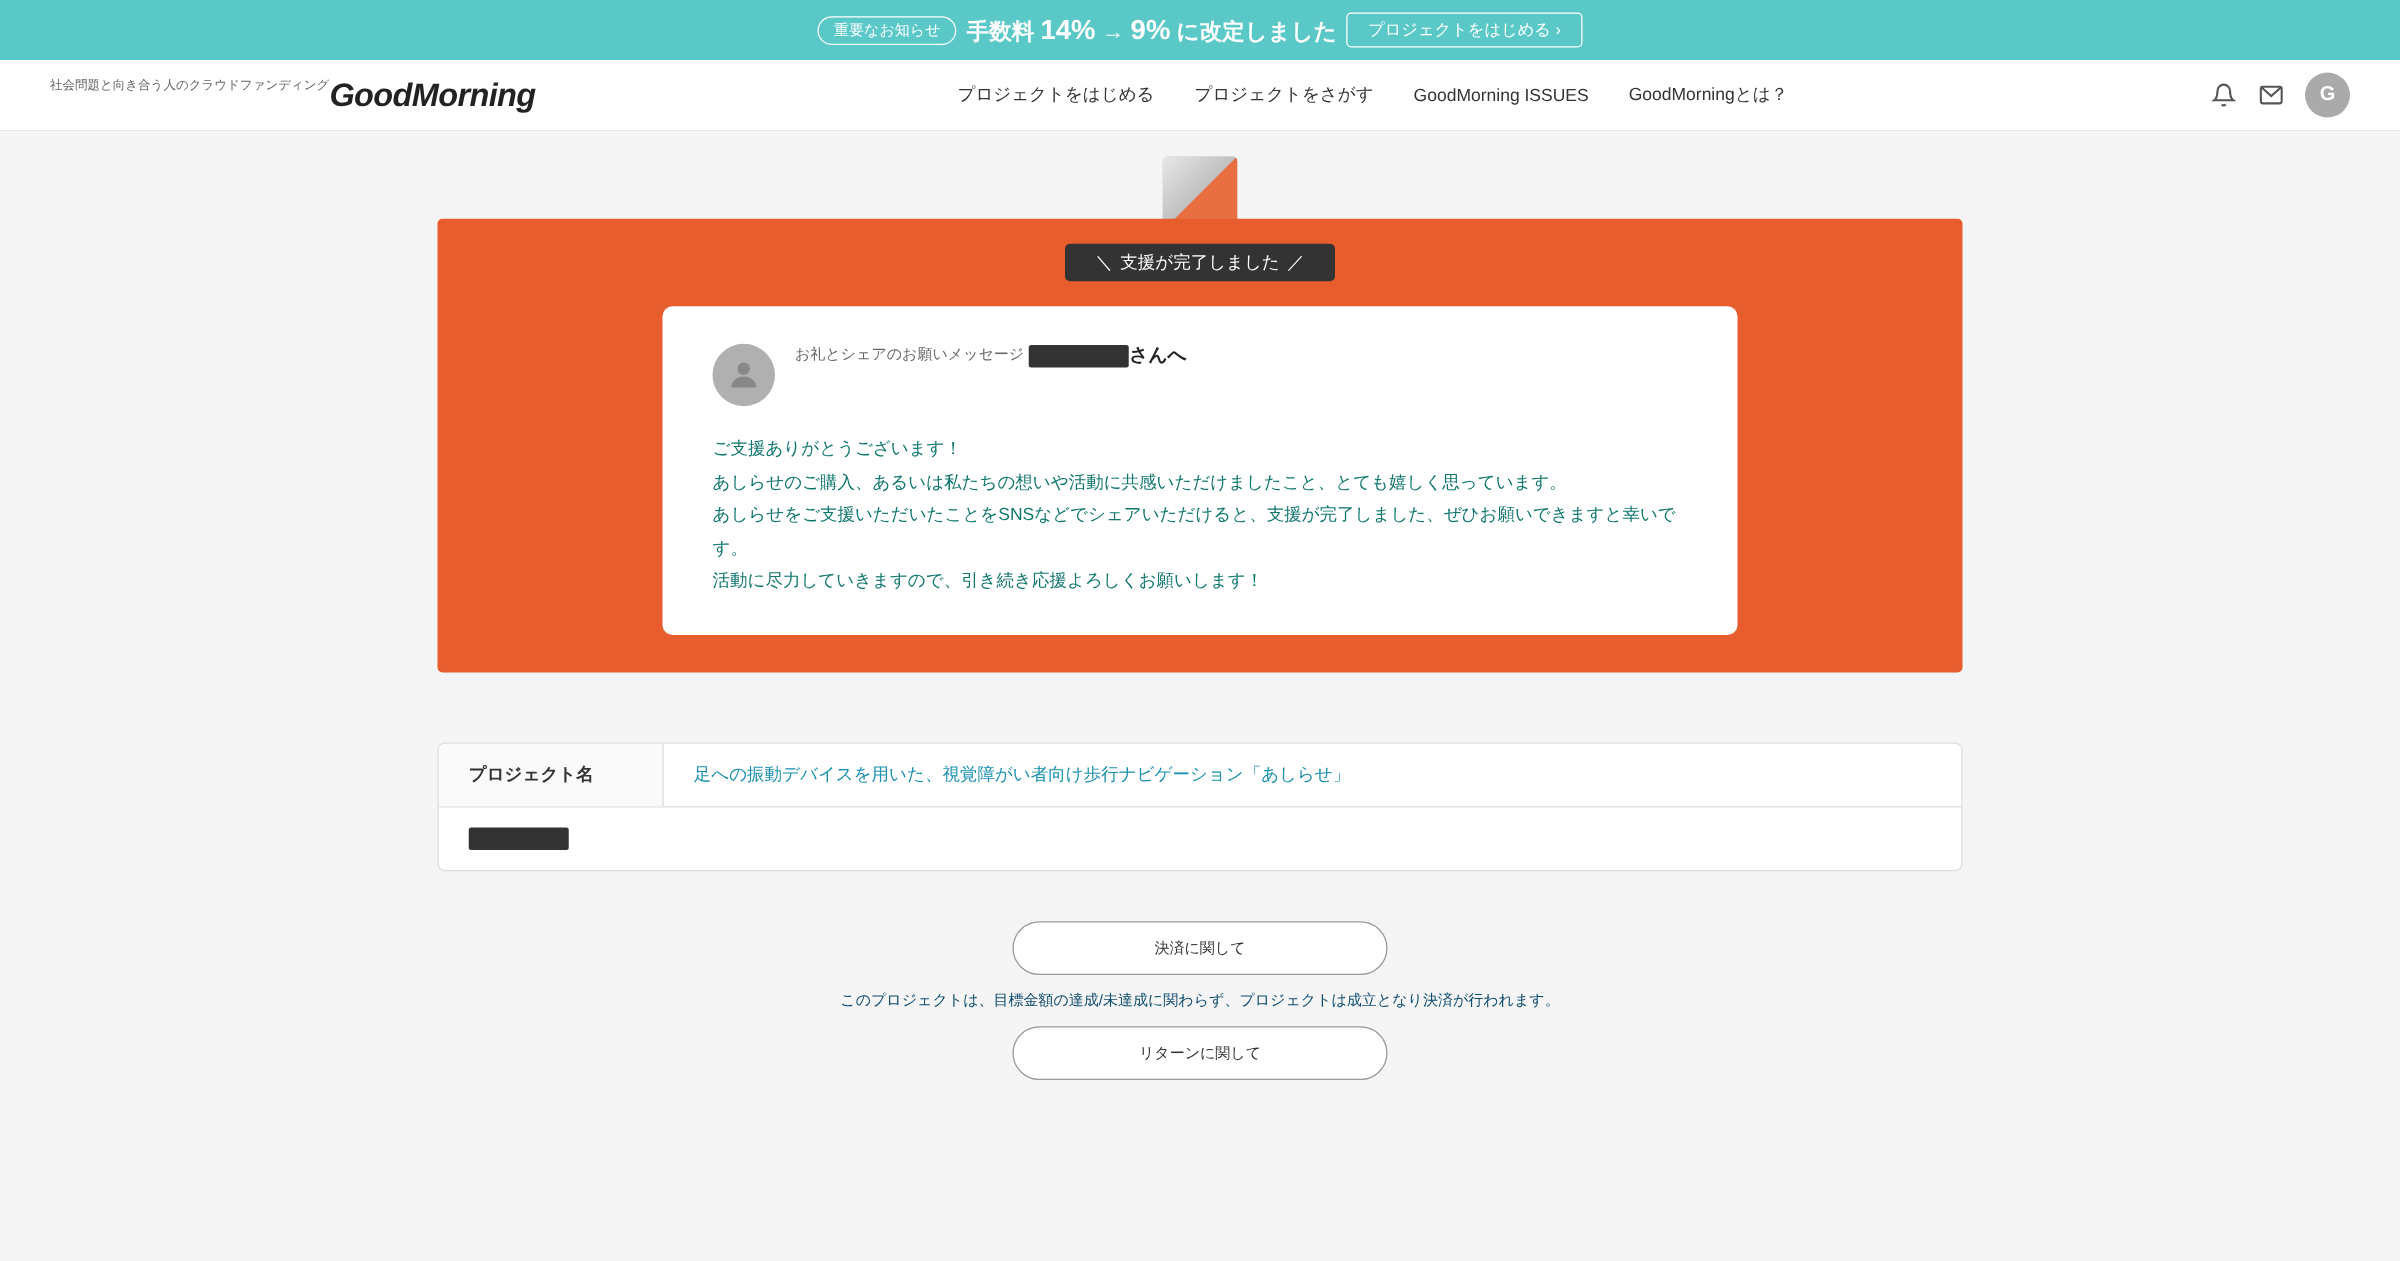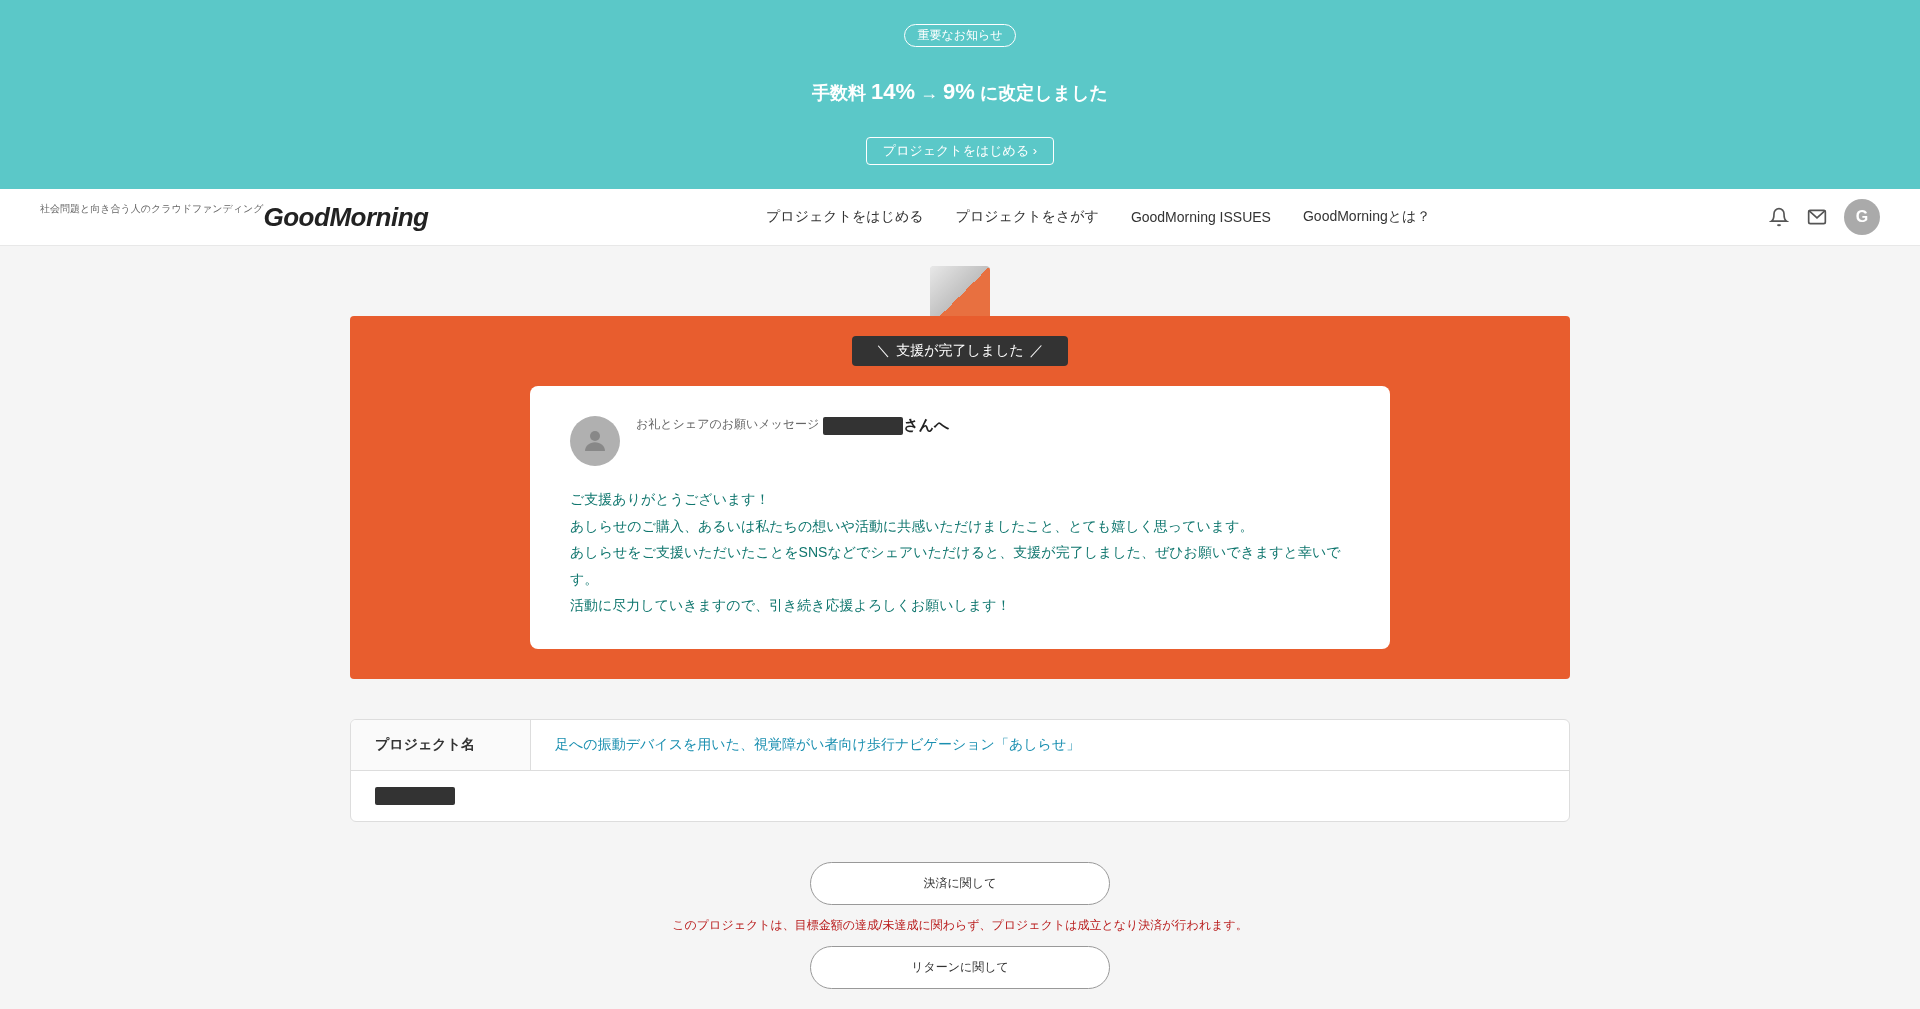--- a/index.html
+++ b/index.html
@@ -2,26 +2,25 @@
 <html><head>
   <meta charset="utf-8">
   <style>
     * { margin: 0; padding: 0; box-sizing: border-box; }
     body { font-family: 'Hiragino Sans', 'Meiryo', sans-serif; background: #f5f5f5; color: #333; font-size: 14px; }
 
     
     .top-banner {
       background: #5bc8c8;
       text-align: center;
-      padding: 24px 20px;
-      display: flex;
-      align-items: center;
-      justify-content: center;
-      gap: 32px;
-      flex-direction: column;
+      padding: 10px 20px;
+      display: flex;
+      align-items: center;
+      justify-content: center;
+      gap: 8px;
     }
     .banner-badge {
       border: 1.5px solid #fff;
       color: #fff;
       border-radius: 20px;
       padding: 2px 12px;
       font-size: 12px;
       white-space: nowrap;
     }
     .banner-text {
@@ -234,21 +233,21 @@
     }
 
     .message-body {
       font-size: 14px;
       line-height: 1.9;
       color: #0f766e;
     }
 
     
     .details-section {
-      margin-top: 40px;
+      margin-top: 56px;
     }
     .details-table {
       border: 1px solid #ddd;
       border-radius: 6px;
       overflow: hidden;
       background: #fff;
     }
     .details-row {
       display: flex;
       border-bottom: 1px solid #ddd;
@@ -298,21 +297,21 @@
       color: #333;
       padding: 12px 60px;
       border-radius: 30px;
       font-size: 12px;
       cursor: pointer;
       min-width: 300px;
       text-align: center;
     }
     .btn-note {
       font-size: 12px;
-      color: #b91c1c;
+      color: #0c4a6e;
       text-align: center;
     }
   </style>
 </head>
 <body>
 
 <div class="top-banner">
   <span class="banner-badge">重要なお知らせ</span>
   <span class="banner-text">
     <span>手数料</span>

